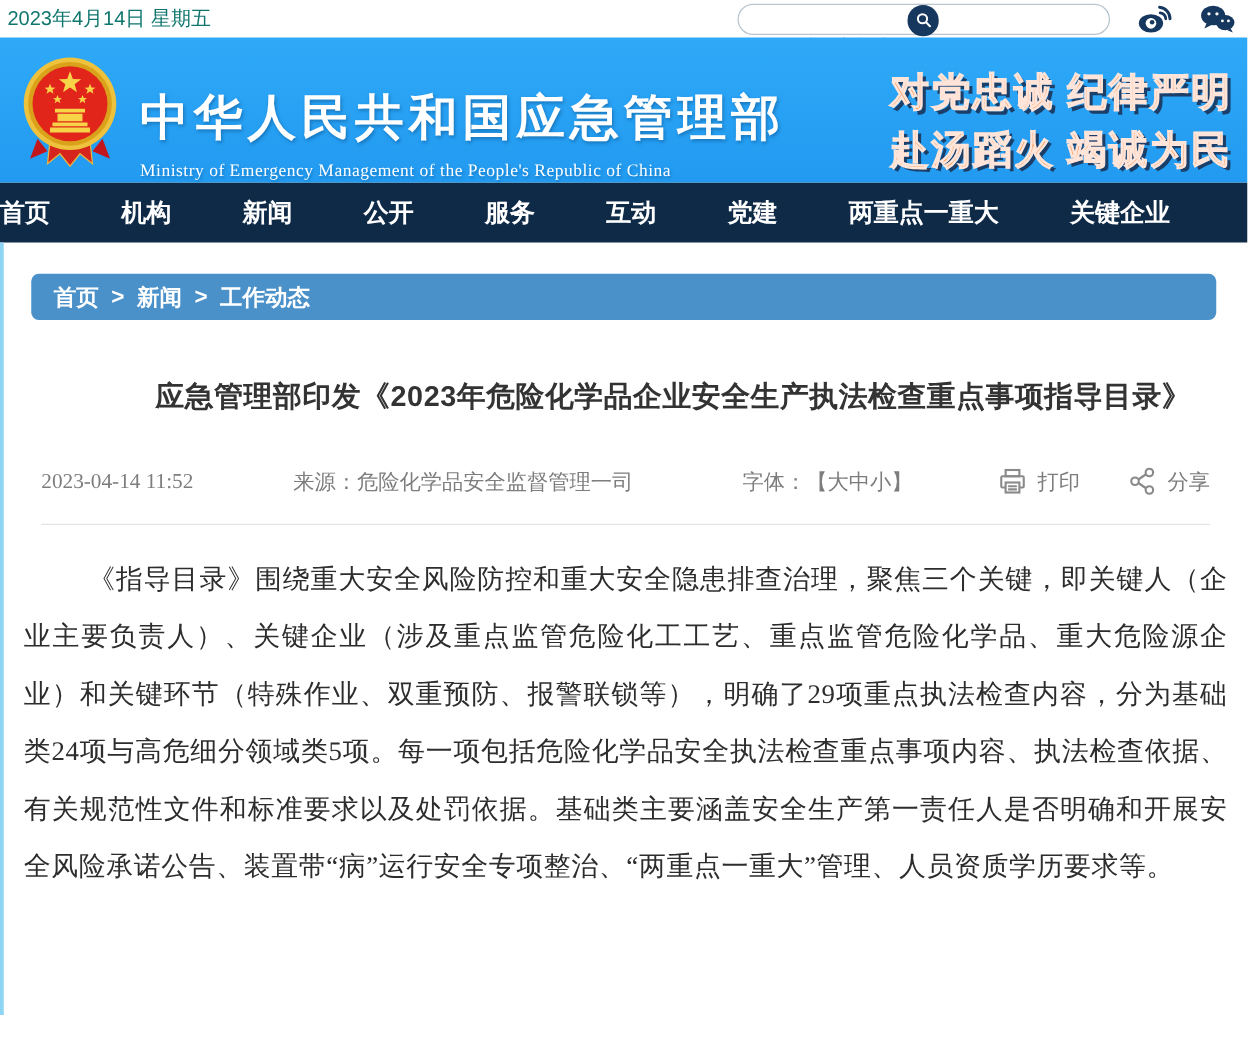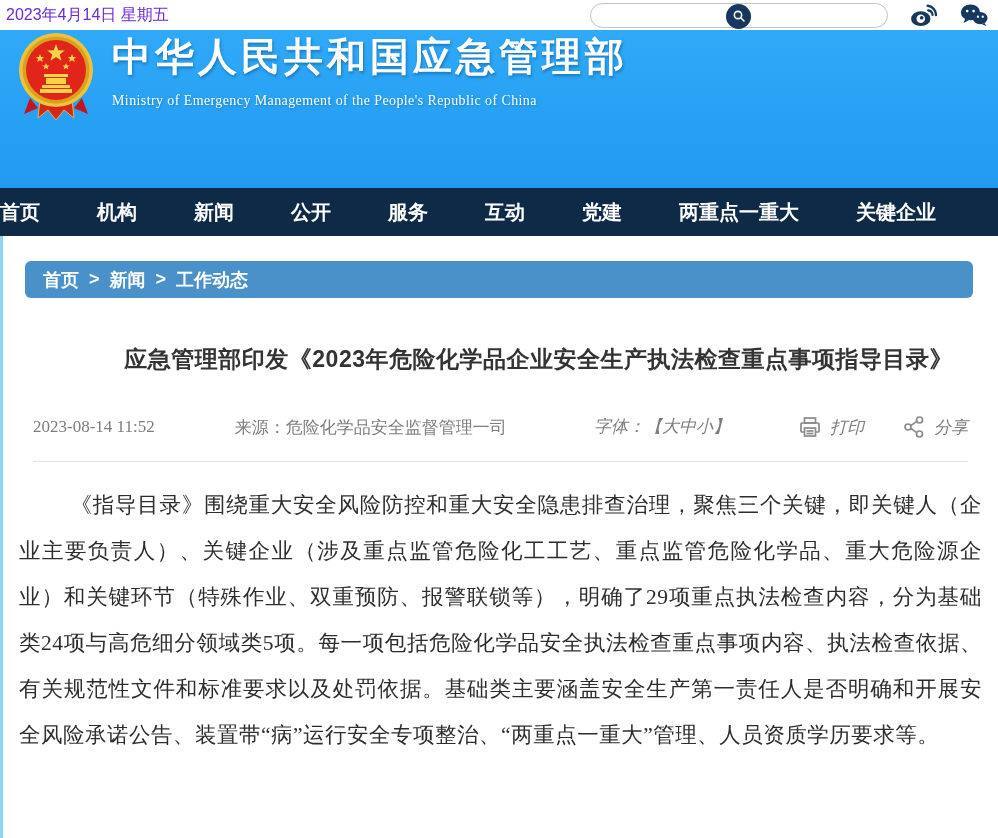--- a/index.html
+++ b/index.html
@@ -9,21 +9,21 @@
     background: #ffffff;
   }
 
   
   .topbar {
     height: 30px;
     display: flex; align-items: center; justify-content: space-between;
     padding: 0 10px 0 6px;
     background: #ffffff;
   }
-  .topbar-date { color: #6d28d9; font-size: 16px; }
+  .topbar-date { color: #0f766e; font-size: 16px; }
   .topbar-right { display: flex; align-items: center; gap: 22px; }
   .searchbox {
     width: 298px; height: 25px;
     border: 1px solid #b9c6cf; border-radius: 13px;
     display: flex; align-items: center; background: #fff; flex-direction: column;
   }
   .search-btn {
     width: 25px; height: 25px; border-radius: 50%;
     background: #16375e; flex: 0 0 auto;
     display: flex; align-items: center; justify-content: center;
@@ -32,23 +32,23 @@
   .searchbox input {
     border: none; outline: none; background: transparent;
     flex: 1; font-size: 15px; color: #333; padding: 0 10px;
     font-family: inherit;
   }
   .searchbox input::placeholder { color: #9aa0a6; }
   .social-icon { width: 28px; height: 24px; display: block; cursor: pointer; }
 
   
   .header {
-    height: 158px;
+    height: 116px;
     background: linear-gradient(180deg, #2fa9f8 0%, #219af0 100%);
-    display: flex; align-items: flex-start;
+    display: flex; align-items: flex-end;
     position: relative;
   }
   .emblem { margin: 0 16px 6px 16px; flex: 0 0 auto; }
   .site-title {
     font-size: 39px; font-weight: bold; color: #ffffff;
     letter-spacing: 4px;
     text-shadow: 1px 2px 3px rgba(6, 66, 120, 0.45);
   }
   .site-subtitle {
     font-family: "Liberation Serif", "DejaVu Serif", serif;
@@ -101,21 +101,21 @@
     letter-spacing: 0.5px;
   }
 
   .meta {
     margin: 40px 30px 0;
     display: flex; align-items: center;
     color: #7d7d7d; font-size: 17px;
     font-family: "Liberation Serif", "DejaVu Serif", serif;
   }
   .meta-source { margin-left: 80px; text-align: right; }
-  .meta-right { margin-left: auto; display: flex; align-items: flex-start; gap: 10px; font-style: italic; }
+  .meta-right { margin-left: auto; display: flex; align-items: flex-end; gap: 10px; }
   .meta-font-group { display: flex; align-items: center; margin-right: 30px; }
   .meta-font-options { cursor: pointer; }
   .meta-action { display: flex; align-items: center; gap: 8px; cursor: pointer; margin-left: 28px; }
   .meta-icon { width: 24px; height: 24px; display: block; }
 
   .divider {
     margin: 22px 30px 0;
     border-top: 1px solid #e4e4e4;
   }
 
@@ -184,20 +184,24 @@
       <rect x="28" y="44" width="24" height="3" fill="#f7d347"></rect>
       <rect x="30" y="48" width="20" height="6" fill="#f7d347"></rect>
       <rect x="26" y="55" width="28" height="3" fill="#f7d347"></rect>
       <rect x="24" y="59" width="32" height="4" fill="#f7d347"></rect>
     </svg>
   </div>
   <div class="header-titles">
     <div class="site-title">中华人民共和国应急管理部</div>
     <div class="site-subtitle">Ministry of Emergency Management of the People's Republic of China</div>
   </div>
+  <div class="slogan">
+    <div>对党忠诚 纪律严明</div>
+    <div>赴汤蹈火 竭诚为民</div>
+  </div>
 </div>
 
 <nav class="nav">
   <a>首页</a>
   <a>机构</a>
   <a>新闻</a>
   <a>公开</a>
   <a>服务</a>
   <a>互动</a>
   <a>党建</a>
@@ -211,21 +215,21 @@
     <a>首页</a>
     <span class="sep">&gt;</span>
     <a>新闻</a>
     <span class="sep">&gt;</span>
     <a>工作动态</a>
   </div>
 
   <h1 class="article-title">应急管理部印发《2023年危险化学品企业安全生产执法检查重点事项指导目录》</h1>
 
   <div class="meta">
-    <span class="meta-date">2023-08-14 11:52</span>
+    <span class="meta-date">2023-04-14 11:52</span>
     <span class="meta-source">来源：危险化学品安全监督管理一司</span>
     <span class="meta-right">
       <span class="meta-font-group">
         <span>字体：</span>
         <span class="meta-font-options">【大中小】</span>
       </span>
       <span class="meta-action">
         <svg class="meta-icon" viewBox="0 0 24 24" fill="none" stroke="#8a8a8a" stroke-width="1.7">
           <rect x="6.5" y="3" width="11" height="5"></rect>
           <rect x="3" y="8" width="18" height="9" rx="1"></rect>

